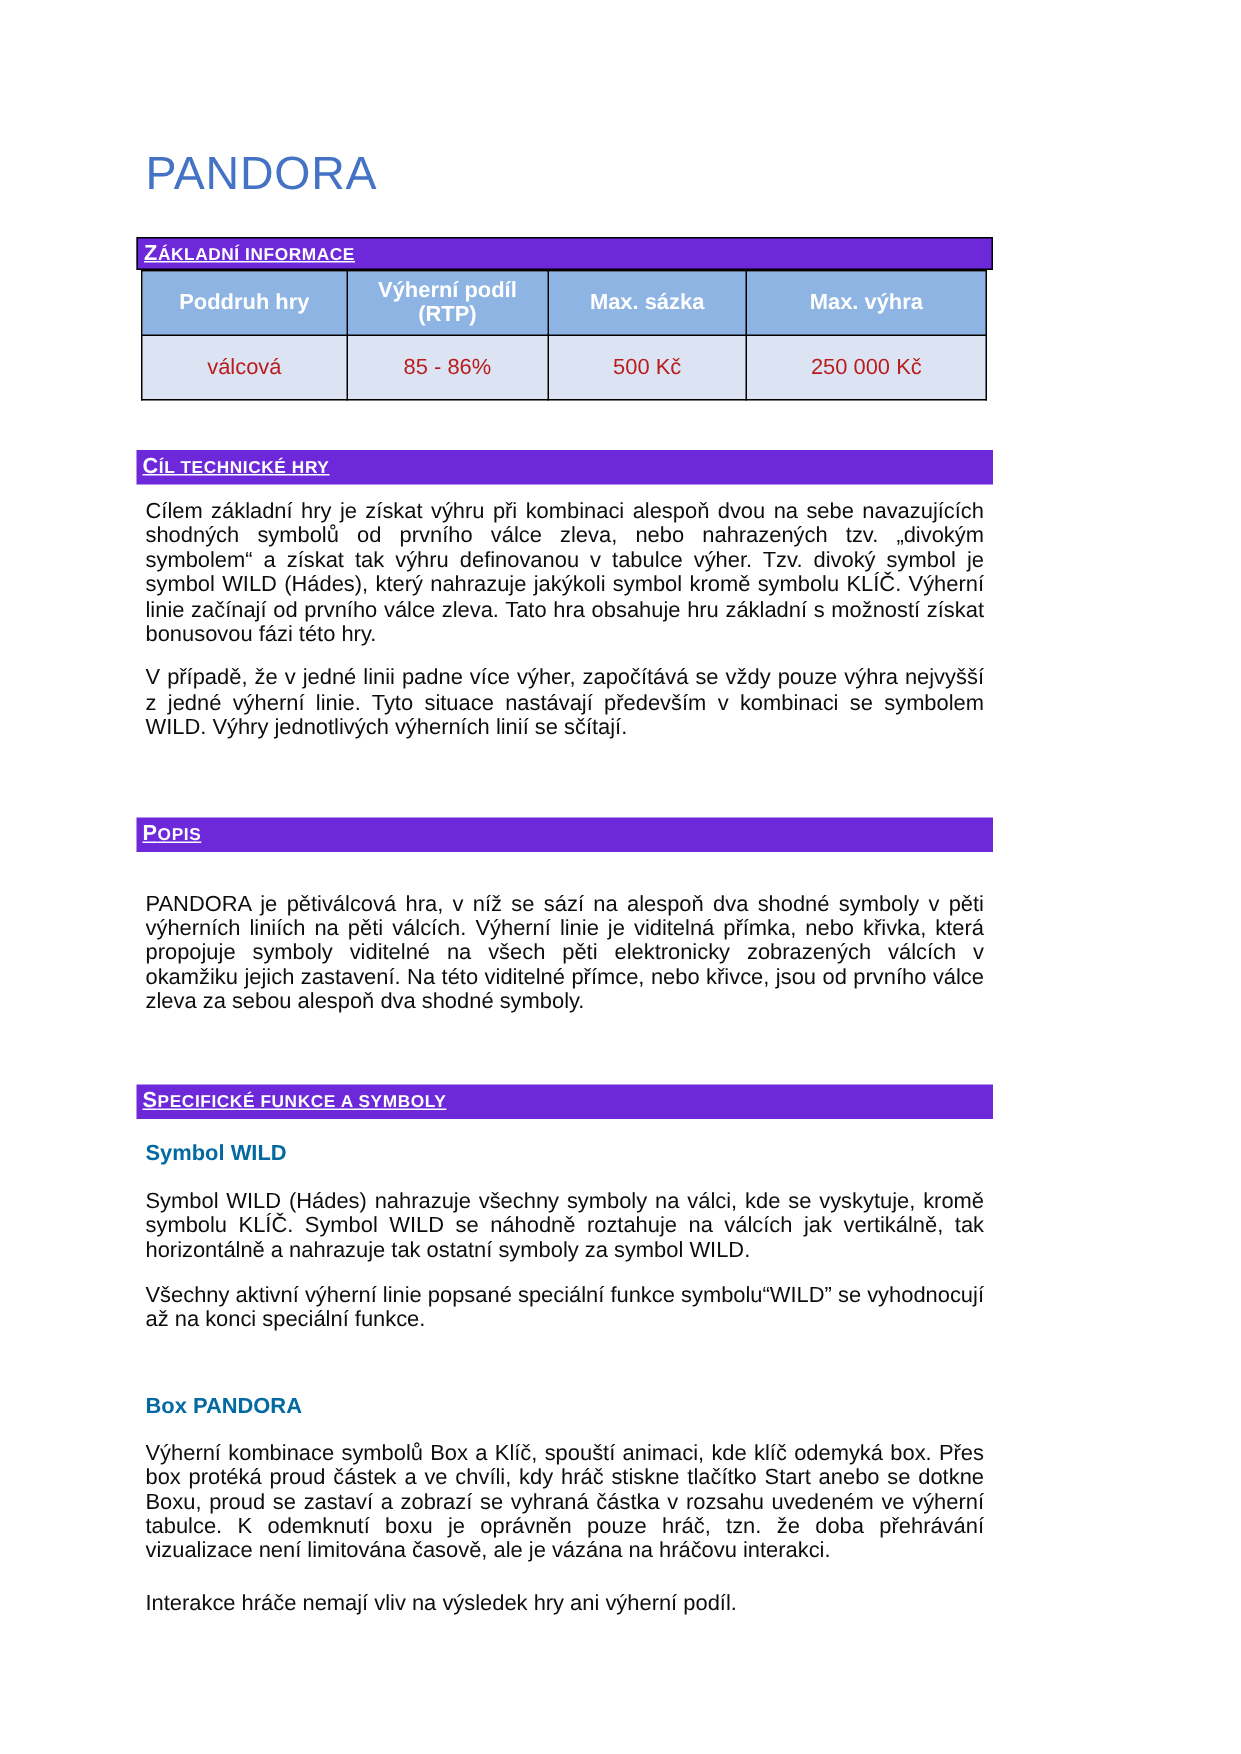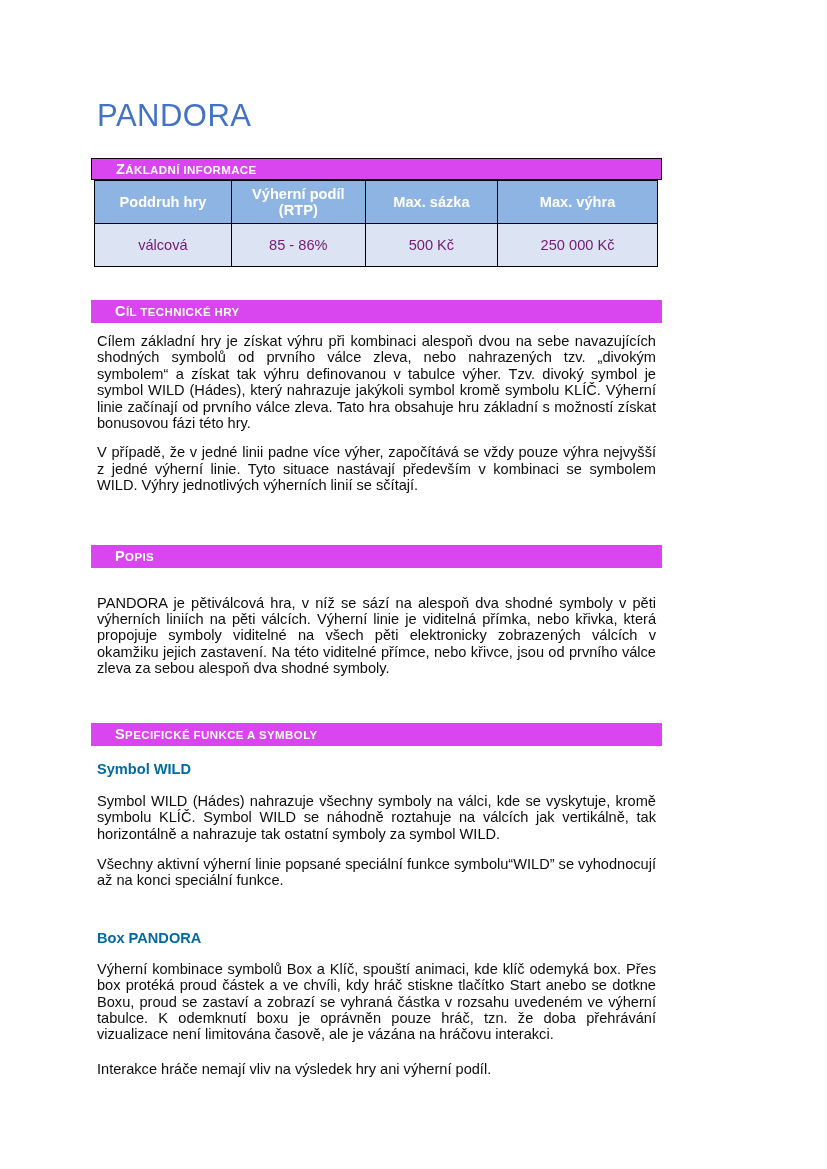--- a/index.html
+++ b/index.html
@@ -25,29 +25,30 @@
     margin: 0;
     font-size: 31px;
     line-height: 32px;
     font-weight: normal;
     letter-spacing: 0.5px;
     color: #4472C4;
   }
   
   .section-bar {
     box-sizing: border-box;
-    background: #d946ef;
+    background: #6d28d9;
     color: #ffffff;
     font-weight: bold;
     font-size: 11.5px;
     line-height: 13px;
     letter-spacing: 0.4px;
-    padding: 5px 8px 4px 24px;
+    padding: 5px 8px 4px 4px;
     margin: 0 -6px;
     height: 23px;
+    text-decoration: underline;
   }
   .section-bar::first-letter {
     font-size: 14.5px;
   }
   .section-bar.bordered {
     border: 1px solid #000000;
     height: 22px;
     padding-top: 4px;
   }
   
@@ -67,21 +68,21 @@
     padding: 0 4px;
     margin-left: 17px;
   }
   .info-table th {
     background: #8EB4E3;
     color: #ffffff;
     font-weight: bold;
   }
   .info-table td {
     background: #DCE3F2;
-    color: #701a75;
+    color: #b91c1c;
     font-weight: normal;
   }
   
   .para {
     margin: 0;
     font-size: 14.6px;
     line-height: 16.4px;
     text-align: justify;
   }
   .subheading {

